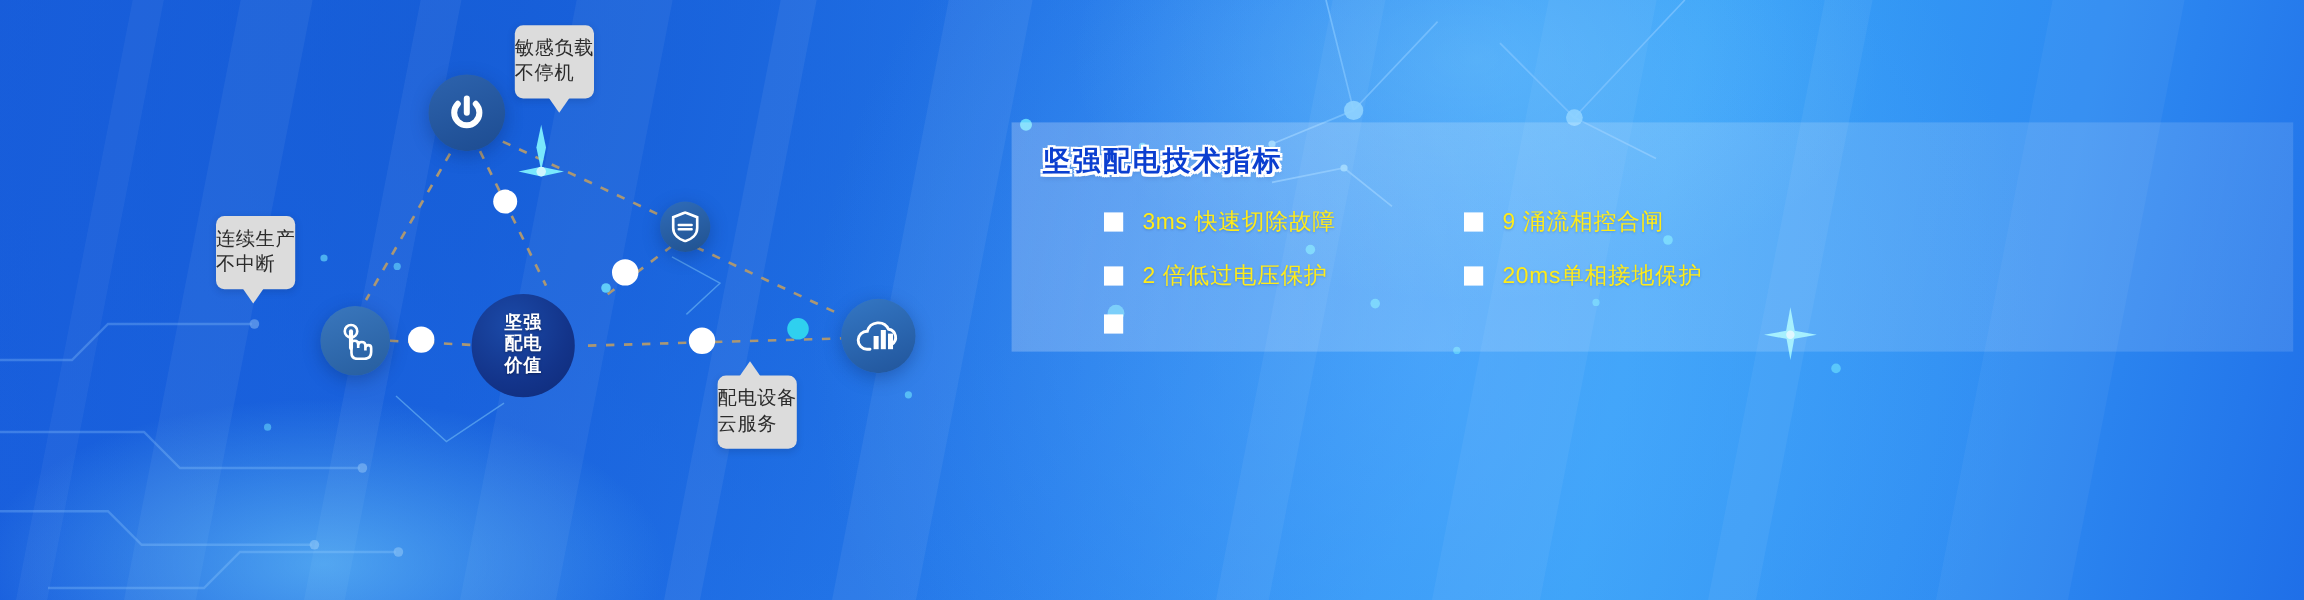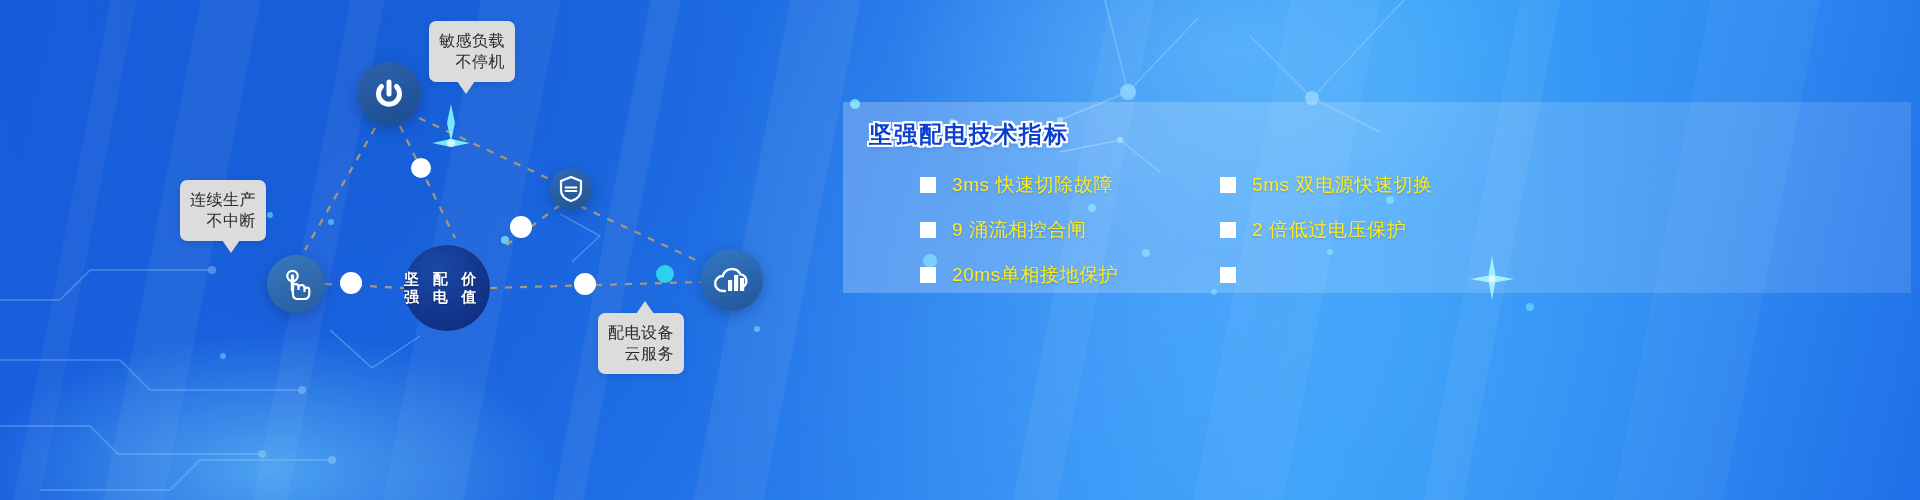--- a/index.html
+++ b/index.html
@@ -39,31 +39,32 @@
      background:linear-gradient(160deg,#2d63ad,#1d4c91); }
   #node-shield { left:550px; top:168px; width:42px; height:42px;
      background:linear-gradient(160deg,#2f6cba,#21528f); }
   #node-hand  { left:267px; top:255px; width:58px; height:58px;
      background:linear-gradient(160deg,#3a77bd,#275e9f); }
   #node-cloud { left:701px; top:249px; width:62px; height:62px;
      background:linear-gradient(160deg,#3477c4,#21559b); }
 
   
   #hub {
-    position:absolute; left:404px; top:245px; width:86px; height:86px; border-radius:50%;
+    position:absolute; left:393px; top:245px; width:86px; height:86px; border-radius:50%;
     background:radial-gradient(circle at 38% 30%, #1b4aa8 0%, #13348a 60%, #0e2a78 100%);
-    color:#fff; display:flex; flex-direction:row; align-items:center; justify-content:center;
+    color:#fff; display:flex; flex-direction:column; align-items:center; justify-content:center;
     font-weight:bold; font-size:15px; line-height:1.18; letter-spacing:.5px;
     text-shadow:0 1px 2px rgba(0,0,0,.35);
+    font-family:Liberation Serif, serif;
   }
 
   
   .callout {
     position:absolute; background:#dcdcdc; color:#2b2b2b; border-radius:7px;
-    padding:9px 10px 10px; font-size:16px; line-height:1.32; text-align:right;
+    padding:9px 0 10px; font-size:16px; line-height:1.32; text-align:left;
     letter-spacing:.5px; white-space:nowrap;
     box-shadow:0 2px 6px rgba(10,40,90,.18);
   }
   .callout::after {
     content:""; position:absolute; width:0; height:0;
     border-left:9px solid transparent; border-right:9px solid transparent;
     border-top:13px solid #dcdcdc;
   }
   .callout .ln { display:block; }
   #co-load   { left:429px; top:21px; }
@@ -269,24 +270,20 @@
   <div id="panel"></div>
   <div id="panel-title">坚强配电技术指标</div>
 
   <div id="metrics">
     <div class="metric">
       <span class="bullet"></span>
       <span class="metric-label">3ms 快速切除故障</span>
     </div>
     <div class="metric">
       <span class="bullet"></span>
-      <span class="metric-label">5ms 双电源快速切换</span>
-    </div>
-    <div class="metric">
-      <span class="bullet"></span>
       <span class="metric-label">9 涌流相控合闸</span>
     </div>
     <div class="metric">
       <span class="bullet"></span>
       <span class="metric-label">2 倍低过电压保护</span>
     </div>
     <div class="metric">
       <span class="bullet"></span>
       <span class="metric-label">20ms单相接地保护</span>
     </div>

